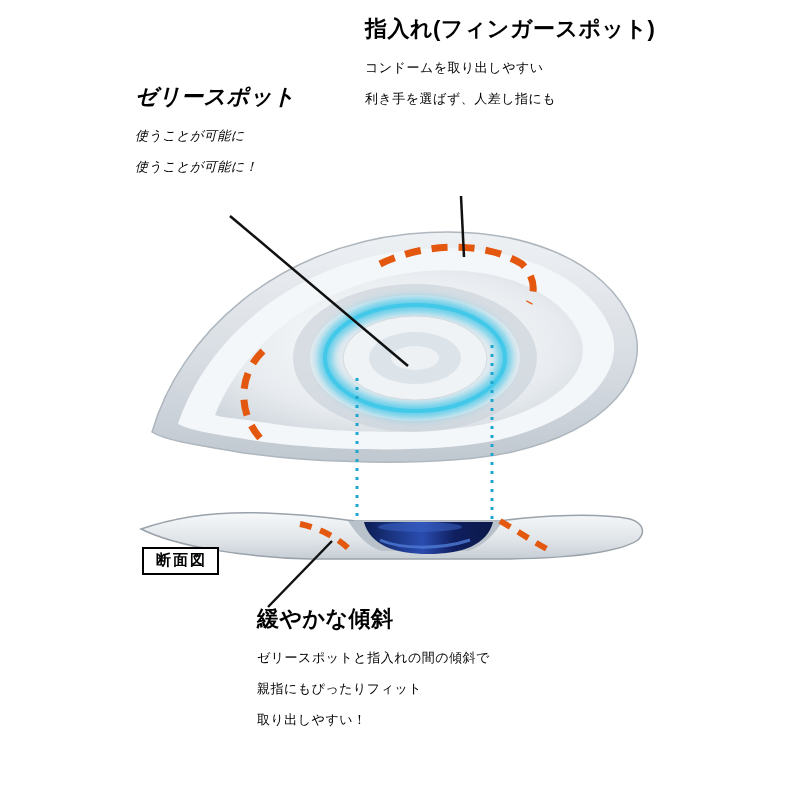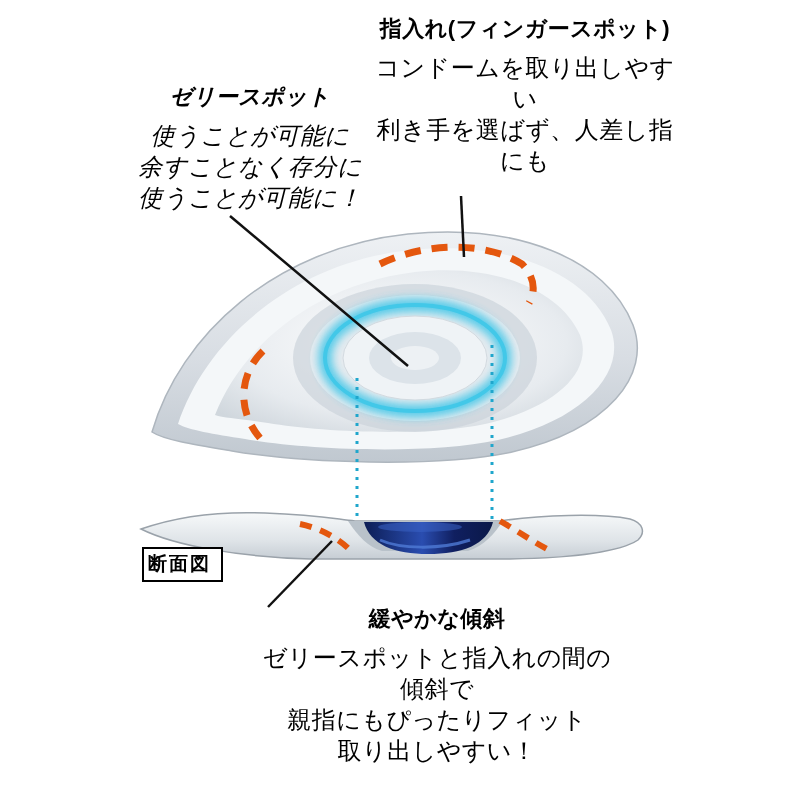--- a/index.html
+++ b/index.html
@@ -1,25 +1,25 @@
 <!DOCTYPE html>
 <html><head>
 <meta charset="utf-8">
 <style>
   html,body{margin:0;padding:0;background:#ffffff;}
   body{font-family:"Liberation Sans","DejaVu Sans",sans-serif;color:#000;}
-  .page{position:relative;width:800px;height:800px;background:#fff;overflow:hidden;text-align:center;}
+  .page{position:relative;width:800px;height:800px;background:#fff;overflow:hidden;}
   .annotation{position:absolute;}
   .annotation h2{margin:0 0 8px 0;font-size:22px;font-weight:700;letter-spacing:.5px;}
-  .annotation .line{font-size:24px;line-height:31px;letter-spacing:.5px;}
+  .annotation .line{font-size:13px;line-height:31px;letter-spacing:.5px;}
   .finger-spot{left:365px;top:14px;width:320px;}
   .jelly-spot{left:135px;top:82px;width:230px;font-style:italic;}
   .slope{left:257px;top:604px;width:360px;}
   .cs-label{position:absolute;left:142px;top:547px;border:2px solid #000;background:#fff;
-    padding:2px 10px 3px 4px;font-size:19px;font-weight:700;letter-spacing:2px;}
+    padding:2px 10px 3px 12px;font-size:15px;font-weight:700;letter-spacing:2px;}
   svg.art{position:absolute;left:0;top:0;}
 </style>
 </head>
 <body>
 
 <div class="page">
 
   <svg class="art" width="800" height="800" viewBox="0 0 800 800">
     <defs>
       <linearGradient id="bodyGrad" x1="0" y1="0" x2="0" y2="1">
@@ -85,21 +85,20 @@
 
   <div class="annotation finger-spot">
     <h2>指入れ(フィンガースポット)</h2>
     <div class="line">コンドームを取り出しやすい</div>
     <div class="line">利き手を選ばず、人差し指にも</div>
   </div>
 
   <div class="annotation jelly-spot">
     <h2>ゼリースポット</h2>
     <div class="line">使うことが可能に</div>
-    <div class="line">余すことなく存分に</div>
     <div class="line">使うことが可能に！</div>
   </div>
 
   <div class="cs-label">断面図</div>
 
   <div class="annotation slope">
     <h2>緩やかな傾斜</h2>
     <div class="line">ゼリースポットと指入れの間の傾斜で</div>
     <div class="line">親指にもぴったりフィット</div>
     <div class="line">取り出しやすい！</div>

